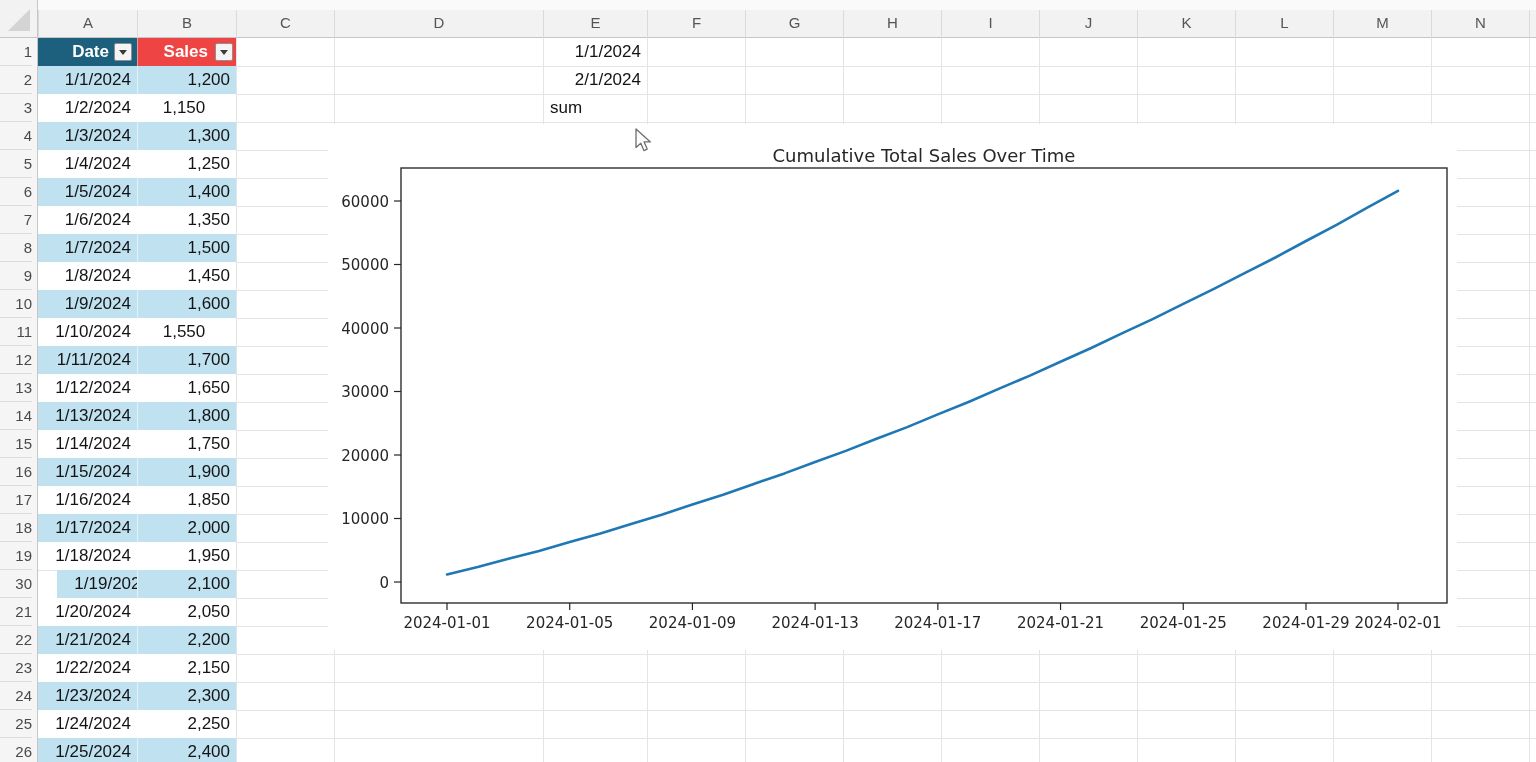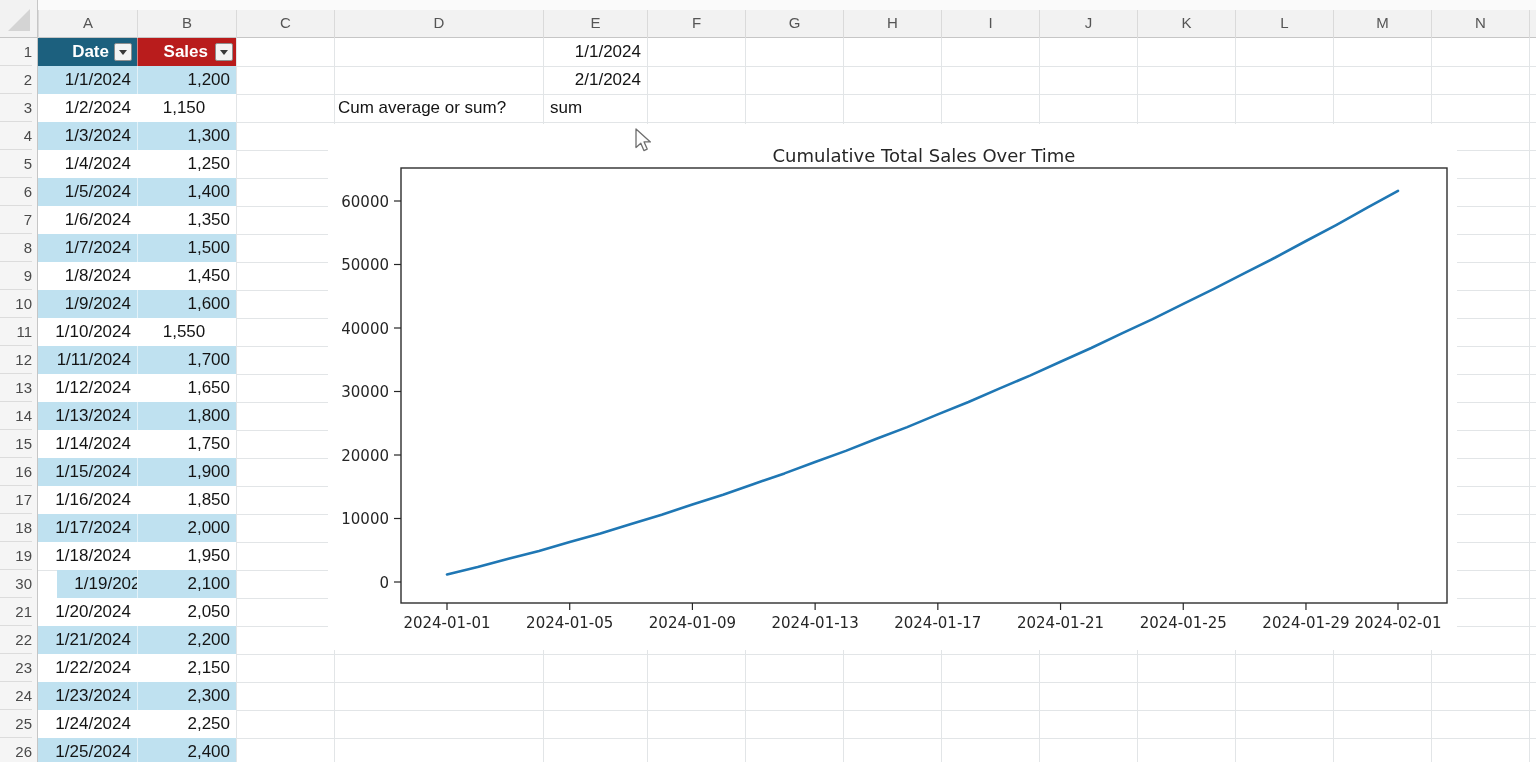--- a/index.html
+++ b/index.html
@@ -178,21 +178,21 @@
     </svg>
   </div>
 
   <div class="cursor">
     <svg width="22" height="27">
       <polygon points="2,2 2,20.5 6.8,16.3 9.9,23.6 13.2,22.1 10.1,14.9 16.4,14.9" fill="#fdfdfd" stroke="#6e6e6e" stroke-width="1.3" stroke-linejoin="round"></polygon>
     </svg>
   </div>
 
 <div class="cell th" style="left: 38px; top: 38px; width: 99px; background: rgb(28, 96, 126);">Date</div>
-    <div class="cell th" style="left: 137px; top: 38px; width: 99px; background: #b91c1c; border-left: 1px solid rgba(255, 255, 255, 0.45);">Sales</div>
+    <div class="cell th" style="left: 137px; top: 38px; width: 99px; background: #ef4444; border-left: 1px solid rgba(255, 255, 255, 0.45);">Sales</div>
     <div class="filter-btn" style="left: 114px;">
       <div class="filter-arrow"></div>
     </div>
     <div class="filter-btn" style="left: 215px;">
       <div class="filter-arrow"></div>
     </div>
     <div class="cell" style="left: 38px; top: 66px; width: 99px; background: rgb(191, 225, 240); text-align: right; padding-right: 6px;">1/1/2024</div>
     <div class="cell" style="left: 137px; top: 66px; width: 99px; background: rgb(191, 225, 240); text-align: right; padding-right: 6px; border-left: 1px solid rgba(255, 255, 255, 0.55);">1,200</div>
     <div class="cell" style="left: 38px; top: 94px; width: 99px; background: rgb(255, 255, 255); text-align: right; padding-right: 6px;">1/2/2024</div>
     <div class="cell" style="left: 137px; top: 94px; width: 99px; background: rgb(255, 255, 255); text-align: center; padding-right: 6px; border-left: 1px solid rgba(255, 255, 255, 0.55);">1,150</div>
@@ -237,15 +237,14 @@
     <div class="cell" style="left: 38px; top: 654px; width: 99px; background: rgb(255, 255, 255); text-align: right; padding-right: 6px;">1/22/2024</div>
     <div class="cell" style="left: 137px; top: 654px; width: 99px; background: rgb(255, 255, 255); text-align: right; padding-right: 6px; border-left: 1px solid rgba(255, 255, 255, 0.55);">2,150</div>
     <div class="cell" style="left: 38px; top: 682px; width: 99px; background: rgb(191, 225, 240); text-align: right; padding-right: 6px;">1/23/2024</div>
     <div class="cell" style="left: 137px; top: 682px; width: 99px; background: rgb(191, 225, 240); text-align: right; padding-right: 6px; border-left: 1px solid rgba(255, 255, 255, 0.55);">2,300</div>
     <div class="cell" style="left: 38px; top: 710px; width: 99px; background: rgb(255, 255, 255); text-align: right; padding-right: 6px;">1/24/2024</div>
     <div class="cell" style="left: 137px; top: 710px; width: 99px; background: rgb(255, 255, 255); text-align: right; padding-right: 6px; border-left: 1px solid rgba(255, 255, 255, 0.55);">2,250</div>
     <div class="cell" style="left: 38px; top: 738px; width: 99px; background: rgb(191, 225, 240); text-align: right; padding-right: 6px;">1/25/2024</div>
     <div class="cell" style="left: 137px; top: 738px; width: 99px; background: rgb(191, 225, 240); text-align: right; padding-right: 6px; border-left: 1px solid rgba(255, 255, 255, 0.55);">2,400</div>
     <div class="cell" style="left: 544px; top: 38px; width: 101px; text-align: right; padding-right: 4px;">1/1/2024</div>
     <div class="cell" style="left: 544px; top: 66px; width: 101px; text-align: right; padding-right: 4px;">2/1/2024</div>
-    <div class="cell" style="left: 335px; top: 94px; width: 206px; text-align: left; padding-left: 3px;">Cum average or sum?</div>
     <div class="cell" style="left: 544px; top: 94px; width: 101px; text-align: left; padding-left: 6px;">sum</div>
   </div>
 
 </body></html>

